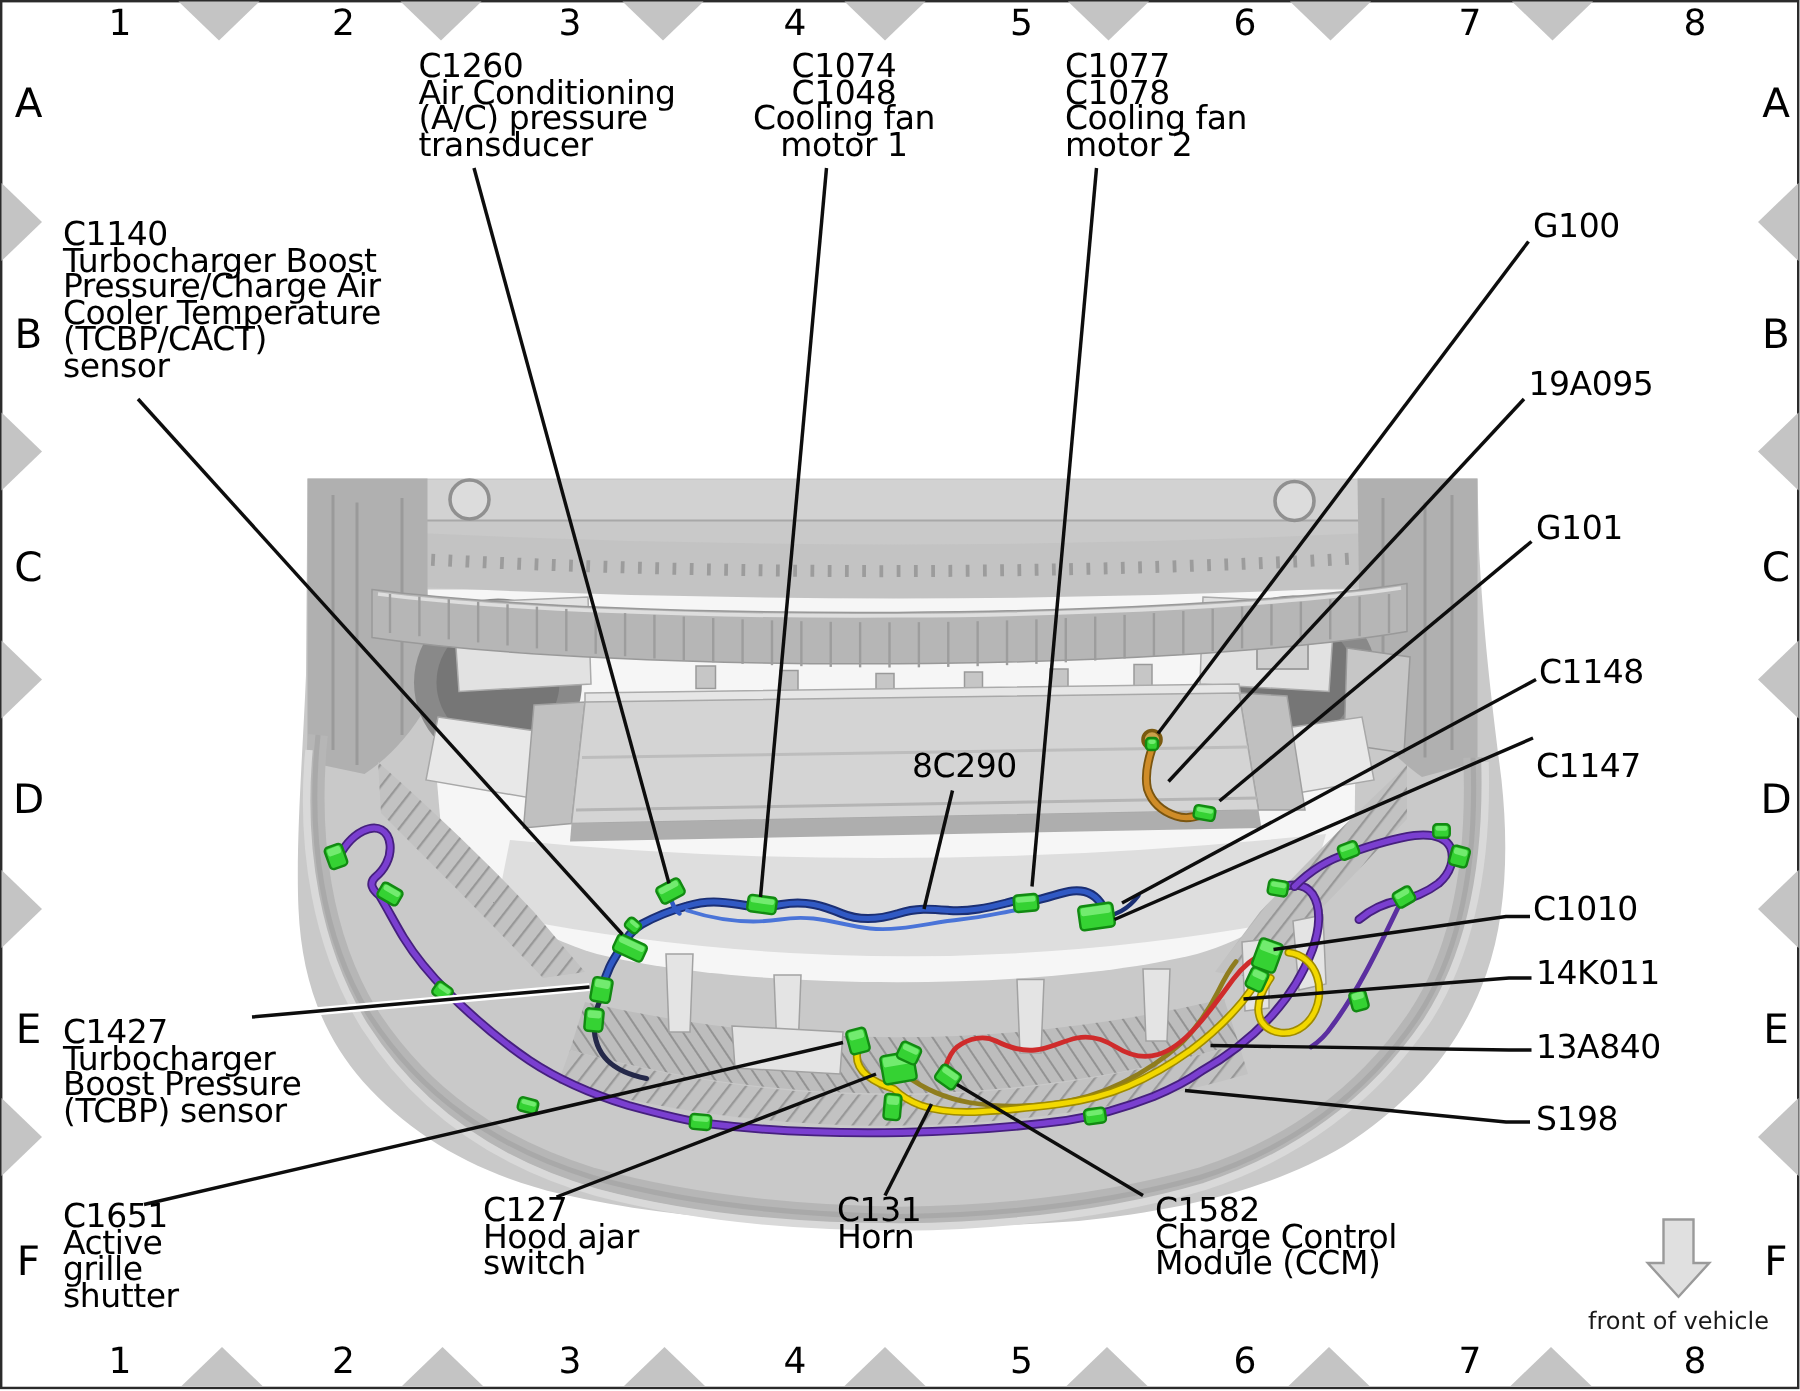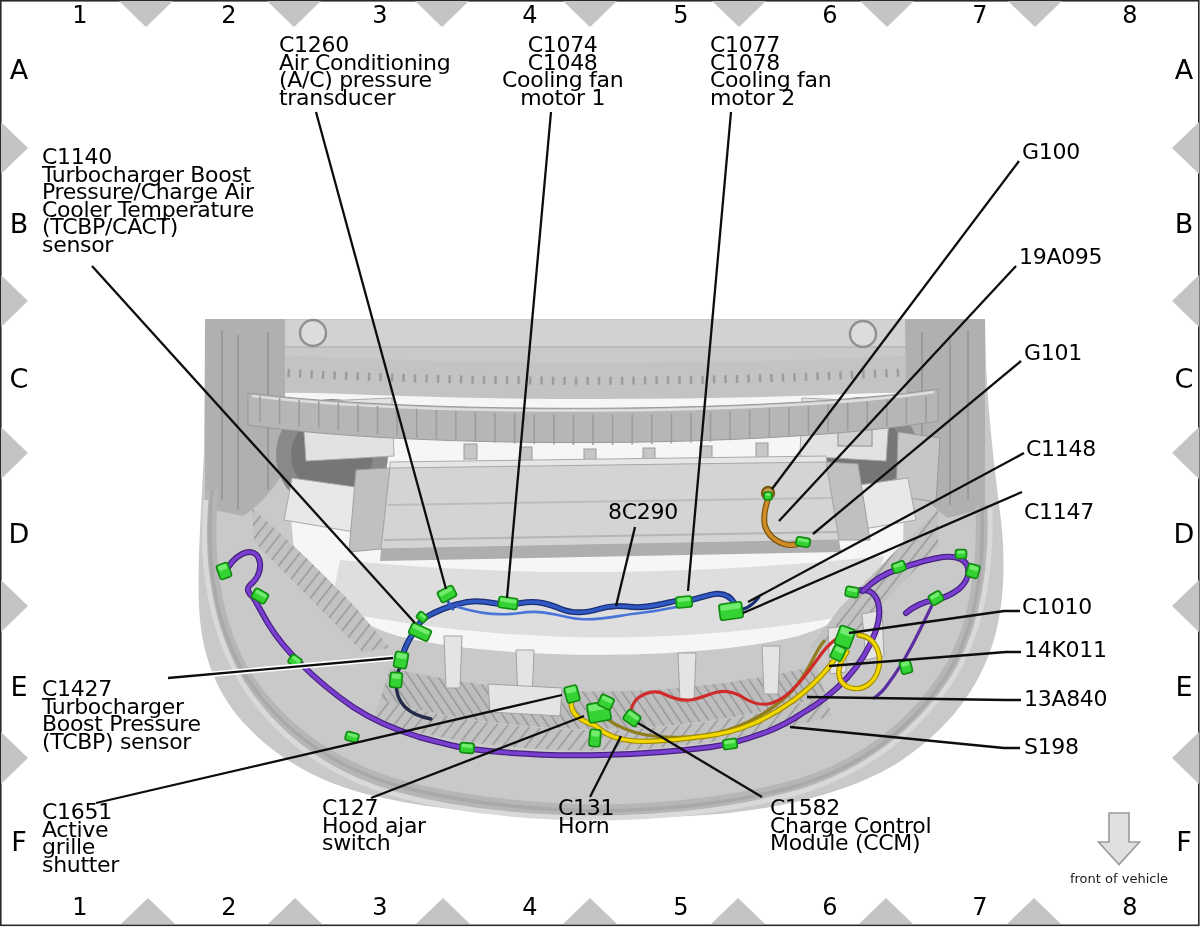--- a/index.html
+++ b/index.html
@@ -5,21 +5,21 @@
   html,body{margin:0;padding:0;background:#ffffff;}
   #stage{position:relative;width:1200px;height:927px;background:#ffffff;overflow:hidden;
          font-family:"DejaVu Sans","Liberation Sans",sans-serif;}
   #artwork{position:absolute;left:0;top:0;}
   .grid-num{position:absolute;width:40px;margin-left:-20px;text-align:center;
             font-size:24px;color:#000;line-height:1;}
   .grid-letter{position:absolute;width:40px;margin-left:-20px;text-align:center;
                font-size:27px;color:#000;line-height:1;}
   .callout{position:absolute;font-size:22px;line-height:17.5px;color:#000;white-space:nowrap;
            letter-spacing:-0.3px;}
-  .fov-text{position:absolute;font-size:13px;color:#1a1a1a;white-space:nowrap;
+  .fov-text{position:absolute;font-size:16px;color:#1a1a1a;white-space:nowrap;
             transform:translateX(-50%);}
 </style>
 </head>
 <body>
 
 <div id="stage">
   <svg id="artwork" width="1200" height="927" viewBox="0 0 1200 927">
     <defs>
       <pattern id="hatch" width="9" height="9" patternUnits="userSpaceOnUse" patternTransform="rotate(38)">
         <rect width="9" height="9" fill="#c2c2c2"></rect>

